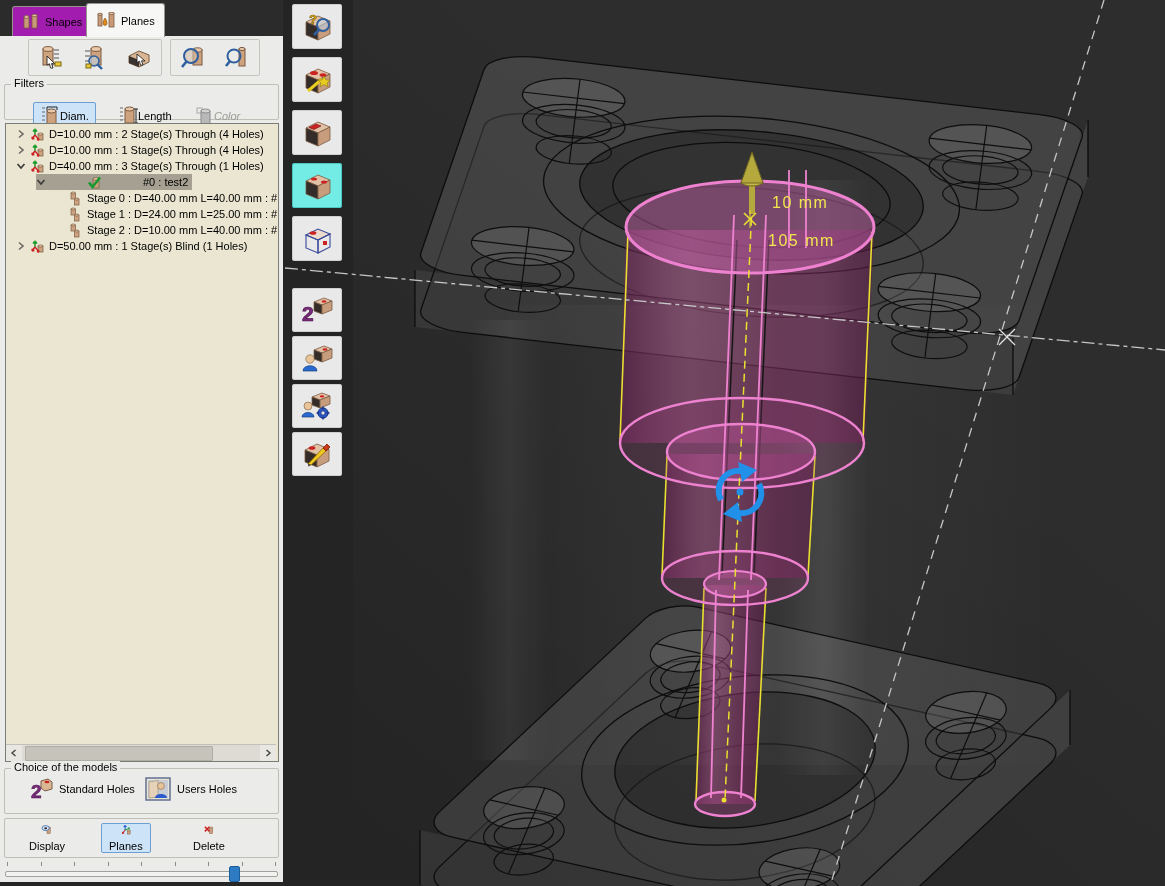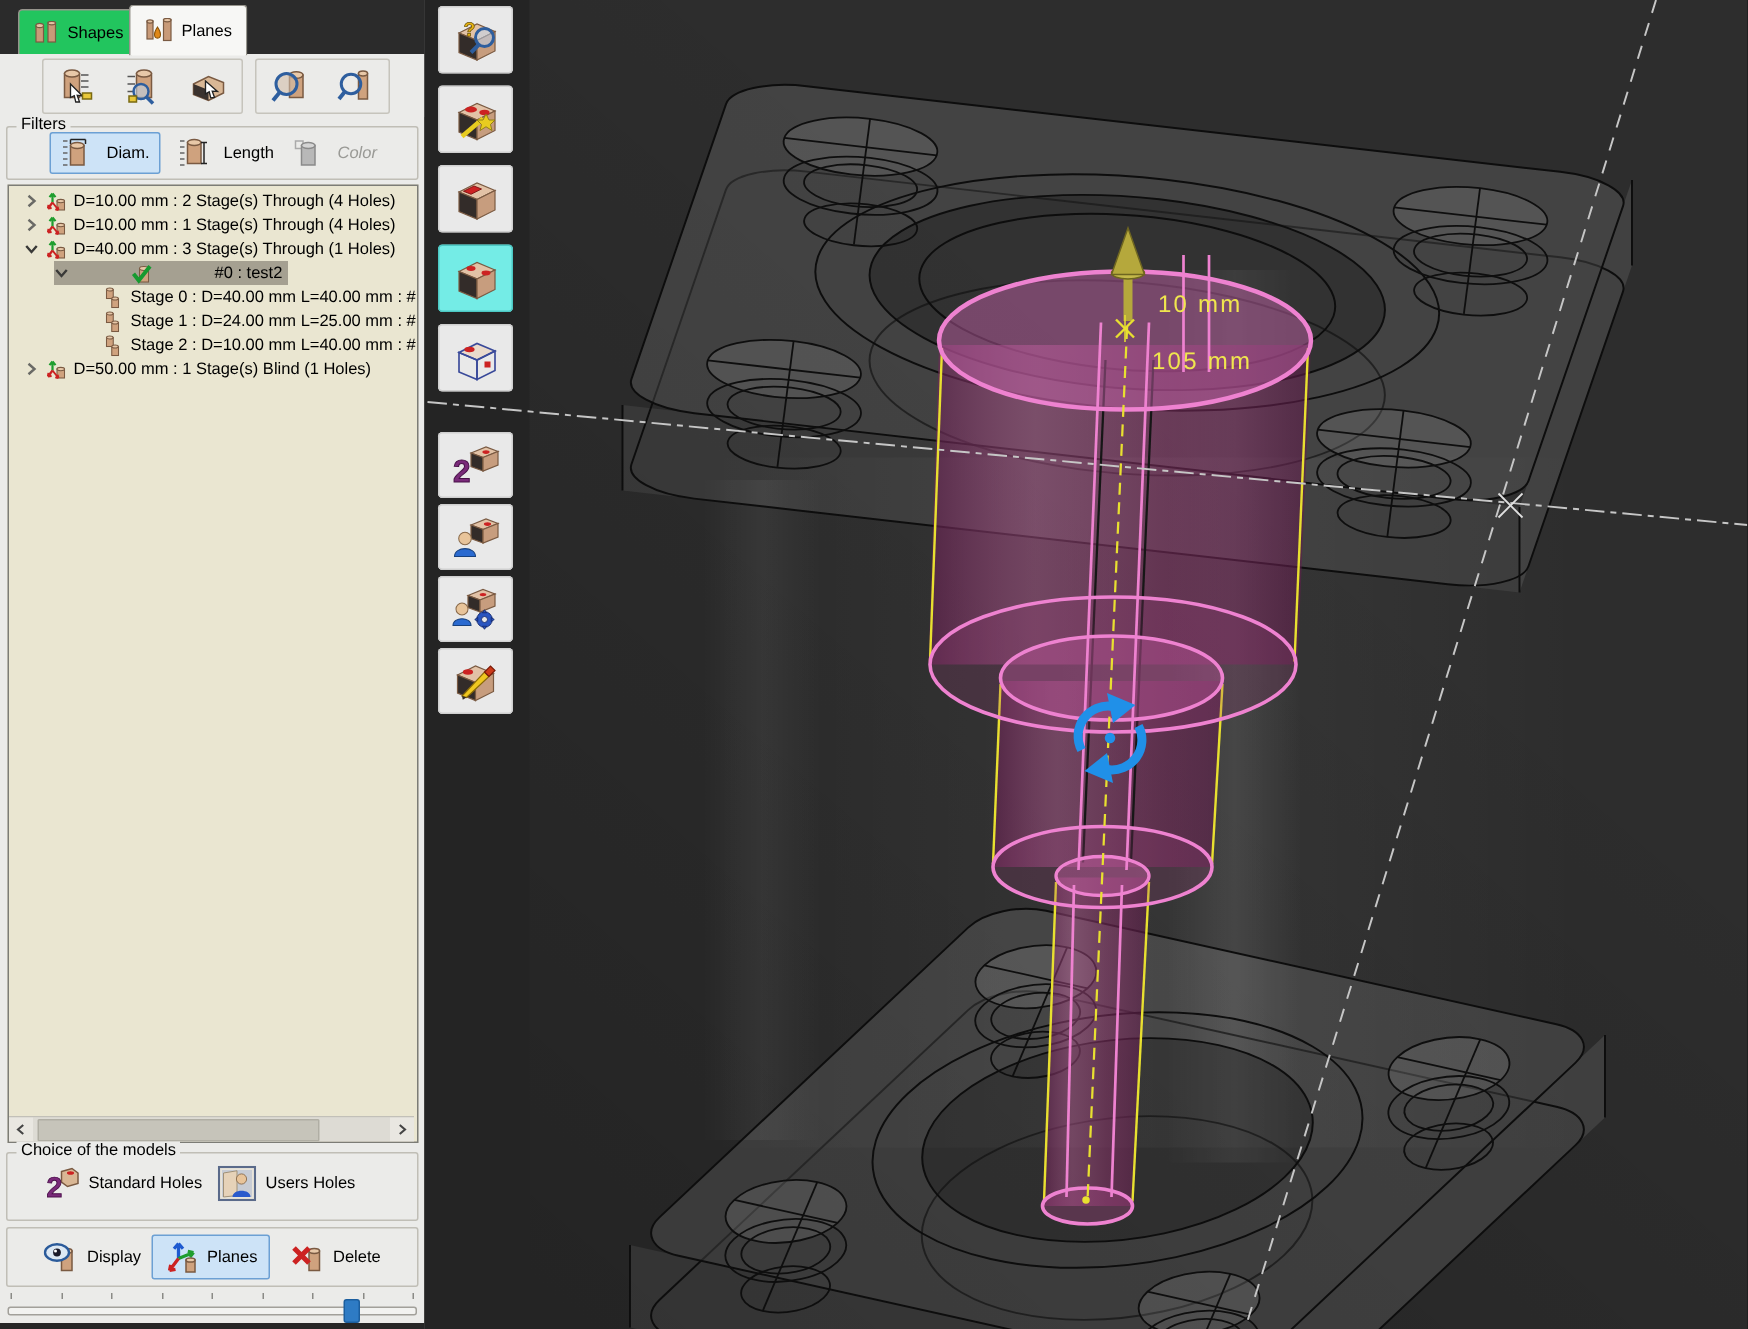--- a/index.html
+++ b/index.html
@@ -4,37 +4,37 @@
 <style>
   html,body{margin:0;padding:0;background:#1b1b1b;}
   .app{position:relative;width:1165px;height:886px;overflow:hidden;
        font-family:"Liberation Sans",sans-serif;font-size:11px;color:#000;
        background:#2d2d2d;}
 
   
   .panel{position:absolute;left:0;top:0;width:283px;height:886px;background:#ebebe9;}
   .tabbar{position:absolute;left:0;top:0;width:283px;height:36px;background:#2b2b2b;}
   .tab{position:absolute;display:flex;align-items:center;gap:5px;padding:0 9px;
-       background:#22c55e;border:1px solid #96948c;border-bottom:none;
+       background:#a21caf;border:1px solid #96948c;border-bottom:none;
        border-radius:3px 3px 0 0;height:29px;top:6px;cursor:default;}
   .tab.active{background:#f7f7f5;height:33px;top:3px;z-index:2;}
   .tab .tlbl{font-size:11px;}
 
   .toolrow{position:absolute;left:0;top:36px;width:283px;height:42px;background:#ebebe9;}
   .tgroup{position:absolute;top:3px;height:35px;border:1px solid #c6c4bc;border-radius:2px;
           display:flex;align-items:center;justify-content:space-around;}
   .tgroup.g1{left:28px;width:132px;}
   .tgroup.g2{left:170px;width:88px;}
   .tbtn{width:36px;height:31px;display:flex;align-items:center;justify-content:center;border-radius:2px;}
 
   .gbox{position:absolute;border:1px solid #c0beb6;border-radius:2px;background:#ebebe9;}
   .gbox .legend{position:absolute;top:-8px;left:6px;background:#ebebe9;padding:0 3px;font-size:11px;}
 
   .filters{left:4px;top:84px;width:273px;height:34px;}
-  .fbtn{position:absolute;top:3px;height:26px;display:flex;align-items:center;gap:11px;
+  .fbtn{position:absolute;top:17px;height:26px;display:flex;align-items:center;gap:0;
         padding:0 6px;border:1px solid transparent;border-radius:2px;}
   .fbtn.selected{background:#cde3f7;border-color:#6ca0d4;}
   .fbtn.disabled{color:#9a9a96;font-style:italic;}
 
   .tree{position:absolute;left:5px;top:123px;width:272px;height:637px;
         border:1px solid #7c7c76;background:#eae6d1;overflow:hidden;}
   .trows{position:absolute;left:0;top:2px;right:0;}
   .trow{display:flex;align-items:center;height:16px;white-space:nowrap;width:max-content;
         padding-right:4px;}
   .trow .tlabel{margin-left:4px;}
@@ -50,21 +50,21 @@
   .harrow{width:16px;height:16px;display:flex;align-items:center;justify-content:center;background:#e9e7e1;flex:none;}
   .htrack{flex:1;height:16px;position:relative;background:#dddbd4;}
   .hthumb{position:absolute;left:3px;top:1px;height:13px;width:78%;background:#c6c4ba;border:1px solid #b0aea4;border-radius:1px;}
 
   .models{left:4px;top:768px;width:273px;height:44px;}
   .mitem{position:absolute;top:8px;display:flex;align-items:center;gap:6px;}
   .mitem.m1{left:24px;} .mitem.m2{left:140px;}
 
   .actions{left:4px;top:818px;width:273px;height:38px;}
   .abtn{position:absolute;top:4px;height:28px;display:flex;align-items:center;gap:5px;
-        padding:0 7px;border:1px solid transparent;border-radius:2px;}
+        padding:0 7px;border:1px solid transparent;border-radius:2px;flex-direction:column;}
   .abtn.selected{background:#cde3f7;border-color:#6ca0d4;}
 
   .zslider{position:absolute;left:5px;top:860px;width:273px;height:22px;}
   .zticks{position:absolute;left:2px;right:2px;top:2px;height:5px;display:flex;justify-content:space-between;}
   .ztick{width:1px;height:4px;background:#8a8a86;}
   .ztrack{position:absolute;left:0;right:0;top:11px;height:4px;background:#f2f2f0;border:1px solid #a2a09a;border-radius:2px;}
   .zthumb{position:absolute;top:6px;left:82%;width:9px;height:14px;background:#2e7bc4;border:1px solid #1b5e9e;border-radius:2px;}
   .panelstrip{position:absolute;left:0;top:882px;width:283px;height:4px;background:#262626;}
 
   

